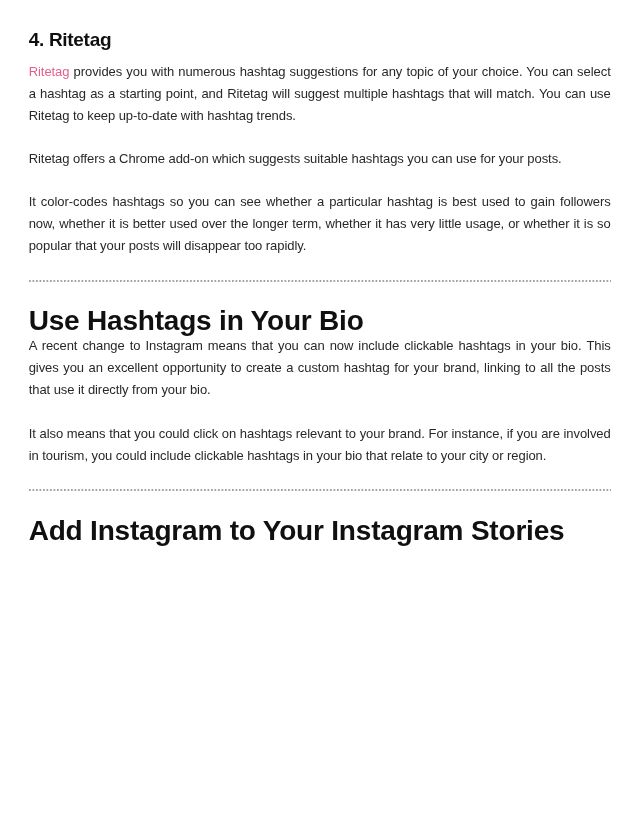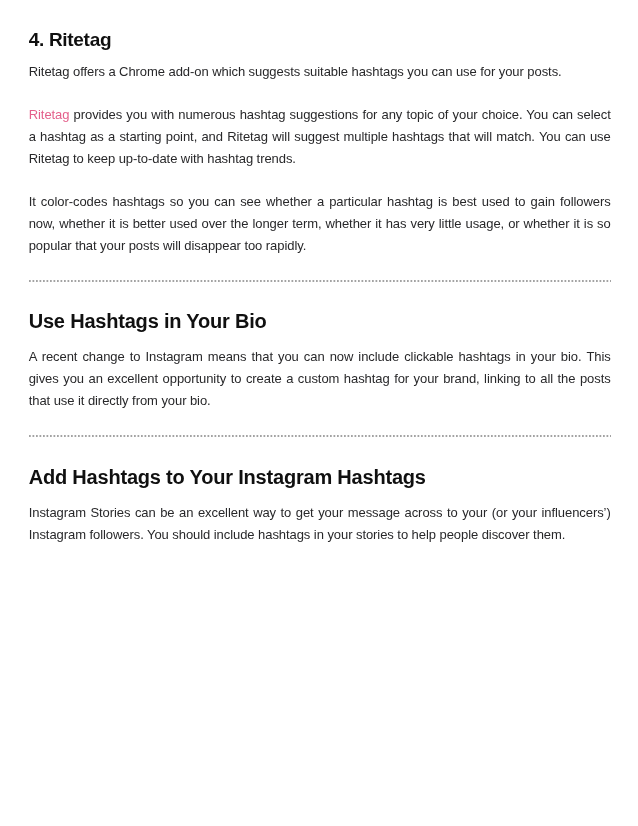--- a/index.html
+++ b/index.html
@@ -13,34 +13,34 @@
   .page { position:relative; width:638px; height:616px; background:#ffffff; overflow:hidden; }
   .article { position:absolute; left:28.7px; top:28.6px; width:582px; }
 
   .sec-heading {
     margin:0;
     font-family:"Liberation Sans", sans-serif;
     font-weight:bold;
     color:#101010;
   }
   .sec-heading.small { font-size:19px; line-height:22px; letter-spacing:-0.3px; }
-  .sec-heading.large { font-size:20px; line-height:28px; letter-spacing:-0.2px; }
+  .sec-heading.large { font-size:28px; line-height:28px; letter-spacing:-0.2px; }
 
   .para {
     margin:0;
     font-size:13px;
     line-height:22px;
     letter-spacing:-0.005em;
     color:#28282a;
     text-align:justify;
     text-justify:inter-word;
   }
   .para + .para { margin-top:21.3px; }
   .sec-heading.small + .para { margin-top:10px; }
-  .sec-heading.large + .para { margin-top:11px; }
+  .sec-heading.large + .para { }
 
   .divider {
     width:582px;
     height:2px;
     border:0;
     margin:22.6px 0 25.7px 0;
     font-size:0;
     line-height:0;
   }
   .divider svg { display:block; }
@@ -48,43 +48,43 @@
   a.link { color:#e4608b; text-decoration:none; }
 </style>
 </head>
 <body>
 
 <div class="page">
   <div class="article">
 
     <h2 class="sec-heading small">4. Ritetag</h2>
 
+    <p class="para"><a class="link" href="#" style="color: rgb(228, 96, 139);">Ritetag</a><span> provides you with numerous hashtag suggestions for any topic of your choice. You can select a hashtag as a starting point, and Ritetag will suggest multiple hashtags that will match. You can use Ritetag to keep up-to-date with hashtag trends.</span></p>
+
     <p class="para"><span>Ritetag offers a Chrome add-on which suggests suitable hashtags you can use for your posts.</span></p>
-
-    <p class="para"><a class="link" href="#" style="color: rgb(228, 96, 139);">Ritetag</a><span> provides you with numerous hashtag suggestions for any topic of your choice. You can select a hashtag as a starting point, and Ritetag will suggest multiple hashtags that will match. You can use Ritetag to keep up-to-date with hashtag trends.</span></p>
 
 
     <p class="para"><span>It color-codes hashtags so you can see whether a particular hashtag is best used to gain followers now, whether it is better used over the longer term, whether it has very little usage, or whether it is so popular that your posts will disappear too rapidly.</span></p>
 
     <div class="divider">
       <svg width="582" height="2" viewBox="0 0 582 2">
         <line x1="0" y1="1" x2="582" y2="1" stroke="#a3a3a3" stroke-width="2" stroke-dasharray="1.75 1.75"></line>
       </svg>
     </div>
 
     <h2 class="sec-heading large">Use Hashtags in Your Bio</h2>
 
     <p class="para"><span>A recent change to Instagram means that you can now include clickable hashtags in your bio. This gives you an excellent opportunity to create a custom hashtag for your brand, linking to all the posts that use it directly from your bio.</span></p>
 
+    <p class="para"><span>It also means that you could click on hashtags relevant to your brand. For instance, if you are involved in tourism, you could include clickable hashtags in your bio that relate to your city or region.</span></p>
 
 
     <div class="divider">
       <svg width="582" height="2" viewBox="0 0 582 2">
         <line x1="0" y1="1" x2="582" y2="1" stroke="#a3a3a3" stroke-width="2" stroke-dasharray="1.75 1.75"></line>
       </svg>
     </div>
 
-    <h2 class="sec-heading large">Add Hashtags to Your Instagram Hashtags</h2>
+    <h2 class="sec-heading large">Add Instagram to Your Instagram Stories</h2>
 
-    <p class="para"><span>Instagram Stories can be an excellent way to get your message across to your (or your influencers’) Instagram followers. You should include hashtags in your stories to help people discover them.</span></p>
 
   </div>
 </div>
 
 </body></html>

